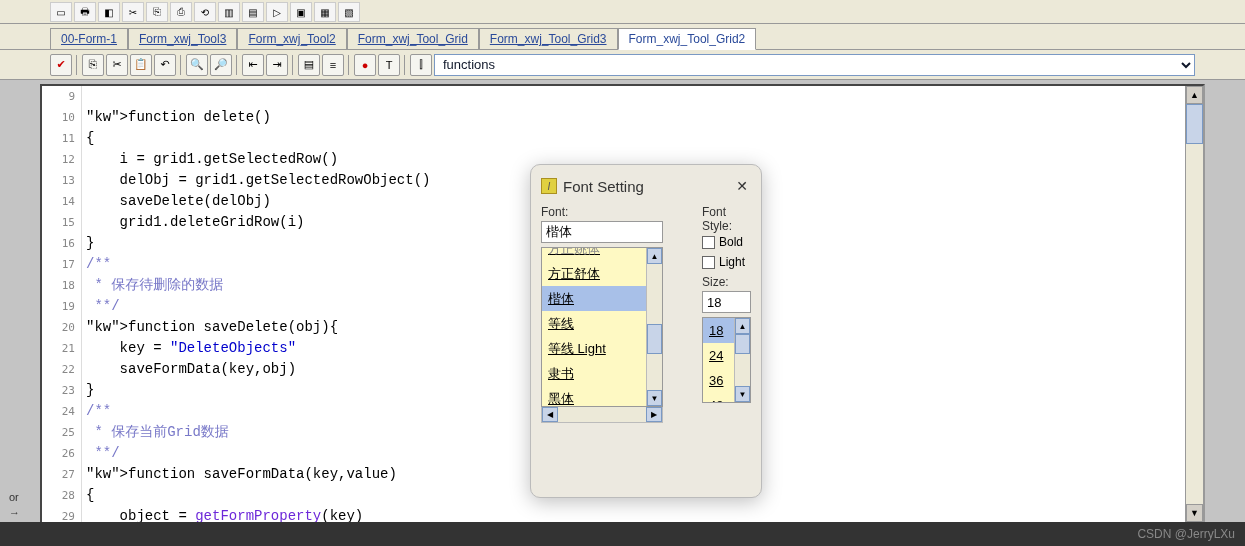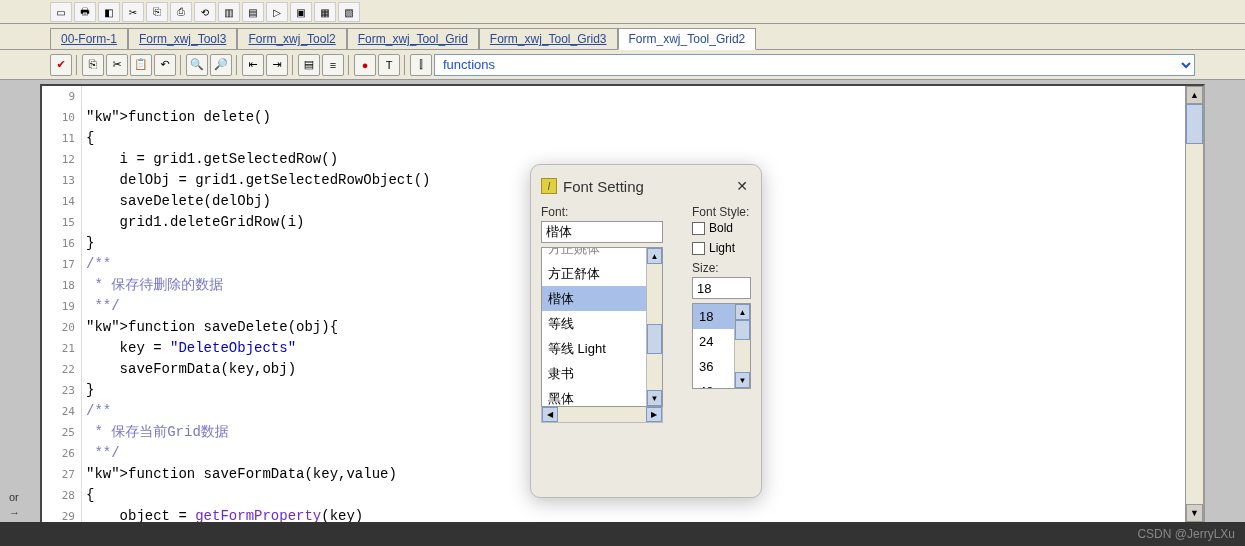--- a/index.html
+++ b/index.html
@@ -9,21 +9,21 @@
   .top-toolbar .tbtn{width:22px;height:20px;border:1px solid #ccc;background:#f5f5f5;display:flex;align-items:center;justify-content:center;font-size:10px;}
   
   .tab-strip { background:#ece9d8; height:26px; display:flex; align-items:flex-end; padding:0 50px; border-bottom:1px solid #999;}
   .tab { background:#ece9d8; border:1px solid #999; border-bottom:none; padding:3px 10px; margin-right:0px; font-size:12px; cursor:pointer; color:#000;}
   .tab.active { background:#fff; color:#2a4a9a; border-bottom:1px solid #fff; position:relative; top:1px;}
   .tab.link{color:#2a4a9a; text-decoration:underline;}
 
   .toolbar2 { background:#ece9d8; height:30px; display:flex; align-items:center; padding:2px 50px; gap:2px; border-bottom:1px solid #999;}
   .toolbar2 .btn{width:22px;height:22px;border:1px solid #999;background:#f5f5f0;display:flex;align-items:center;justify-content:center;font-size:11px;border-radius:2px;}
   .toolbar2 .sep{width:2px;height:20px;border-left:1px solid #999;margin:0 2px;}
-  .toolbar2 select.fn{flex:1;height:22px;border:1px solid #7a99c4;background:#fff;font-size:13px;padding:0 4px;color:#1d4ed8;}
+  .toolbar2 select.fn{flex:1;height:22px;border:1px solid #7a99c4;background:#fff;font-size:13px;padding:0 4px;color:#0f172a;}
   
   .editor-wrap{position:relative; background:#fff; height:440px; margin:4px 40px 0 40px; border:2px inset #999; display:flex;}
   .gutter{width:40px;background:#fff;border-right:1px solid #ddd;}
   .gutter .ln{height:21px;line-height:21px;text-align:right;padding-right:6px;color:#888;font-size:11px;font-family:Consolas,monospace;}
   .code{flex:1;font-family:"SimSun","Courier New",monospace;font-size:14px;line-height:21px;padding:0 4px;white-space:pre;color:#000;}
   .str{color:#00c;}
   .cm{color:#7878c8;}
   .fn{color:#6d28d9;}
   .scrollbar-v{position:absolute;right:0;top:0;width:18px;height:100%;background:#ece9d8;border-left:1px solid #999;}
   .scrollbar-v .arrow{height:18px;background:#d4d0c8;border:1px solid #999;display:flex;align-items:center;justify-content:center;font-size:9px;}
@@ -31,26 +31,26 @@
   
   .bottom-bar{position:absolute;left:0;right:0;bottom:0;height:24px;background:#333;display:flex;align-items:center;justify-content:flex-end;padding:0 10px;color:#888;font-size:12px;}
   .left-label{position:absolute;left:9px;bottom:28px;font-size:11px;color:#333;line-height:14px;}
 
   
   .dialog{position:absolute;left:530px;top:164px;width:232px;height:334px;background:#ece9e0;border:1px solid #bbb;border-radius:10px;box-shadow:0 4px 20px rgba(0,0,0,0.25);padding:8px 10px;}
   .dialog .titlebar{display:flex;align-items:center;height:26px;}
   .dialog .app-icon{width:16px;height:16px;background:#e0d040;border:1px solid #aa9020;margin-right:6px;display:flex;align-items:center;justify-content:center;font-size:10px;font-style:italic;color:#555;}
   .dialog .dtitle{flex:1;font-size:15px;color:#333;}
   .dialog .close{width:18px;height:18px;display:flex;align-items:center;justify-content:center;cursor:pointer;font-size:14px;color:#333;}
-  .dialog .cols{display:flex;margin-top:6px;}
+  .dialog .cols{display:flex;gap:10px;margin-top:6px;}
   .dialog .col1{width:122px;}
   .dialog .col2{flex:1;margin-left:29px;}
   .dialog label.sec{display:block;font-size:12px;color:#333;margin-bottom:2px;}
   .dialog input.tx{width:100%;height:22px;border:1px solid #999;background:#fff;padding:0 4px;font-size:13px;margin-bottom:4px;}
-  .dialog .listbox{position:relative;width:100%;height:160px;border:1px solid #999;background:#ffffff;overflow:hidden;}
+  .dialog .listbox{position:relative;width:100%;height:160px;border:1px solid #999;background:#fef9c3;overflow:hidden;text-decoration:underline;}
   .dialog .listbox .item{height:25px;line-height:25px;padding:0 6px;font-size:13px;white-space:nowrap;cursor:pointer;}
   .dialog .listbox .item.sel{background:#a8c0e8;}
   .dialog .listbox .vsb{position:absolute;right:0;top:0;width:16px;height:100%;background:#ece9d8;border-left:1px solid #bbb;}
   .dialog .listbox .vsb .arr{height:16px;background:#c8d4e8;border:1px solid #7a99c4;font-size:8px;display:flex;align-items:center;justify-content:center;}
   .dialog .listbox .vsb .th{height:50px;background:#c8d4e8;border:1px solid #7a99c4;}
   .dialog .listbox.small{height:86px;}
   .dialog .hsb{height:16px;background:#ece9d8;border:1px solid #bbb;border-top:none;display:flex;}
   .dialog .hsb .arr{width:16px;background:#c8d4e8;border:1px solid #7a99c4;font-size:8px;display:flex;align-items:center;justify-content:center;}
   .dialog .hsb .tr{flex:1;}
   .dialog .chk{display:flex;align-items:center;gap:4px;margin-bottom:6px;font-size:12px;}

